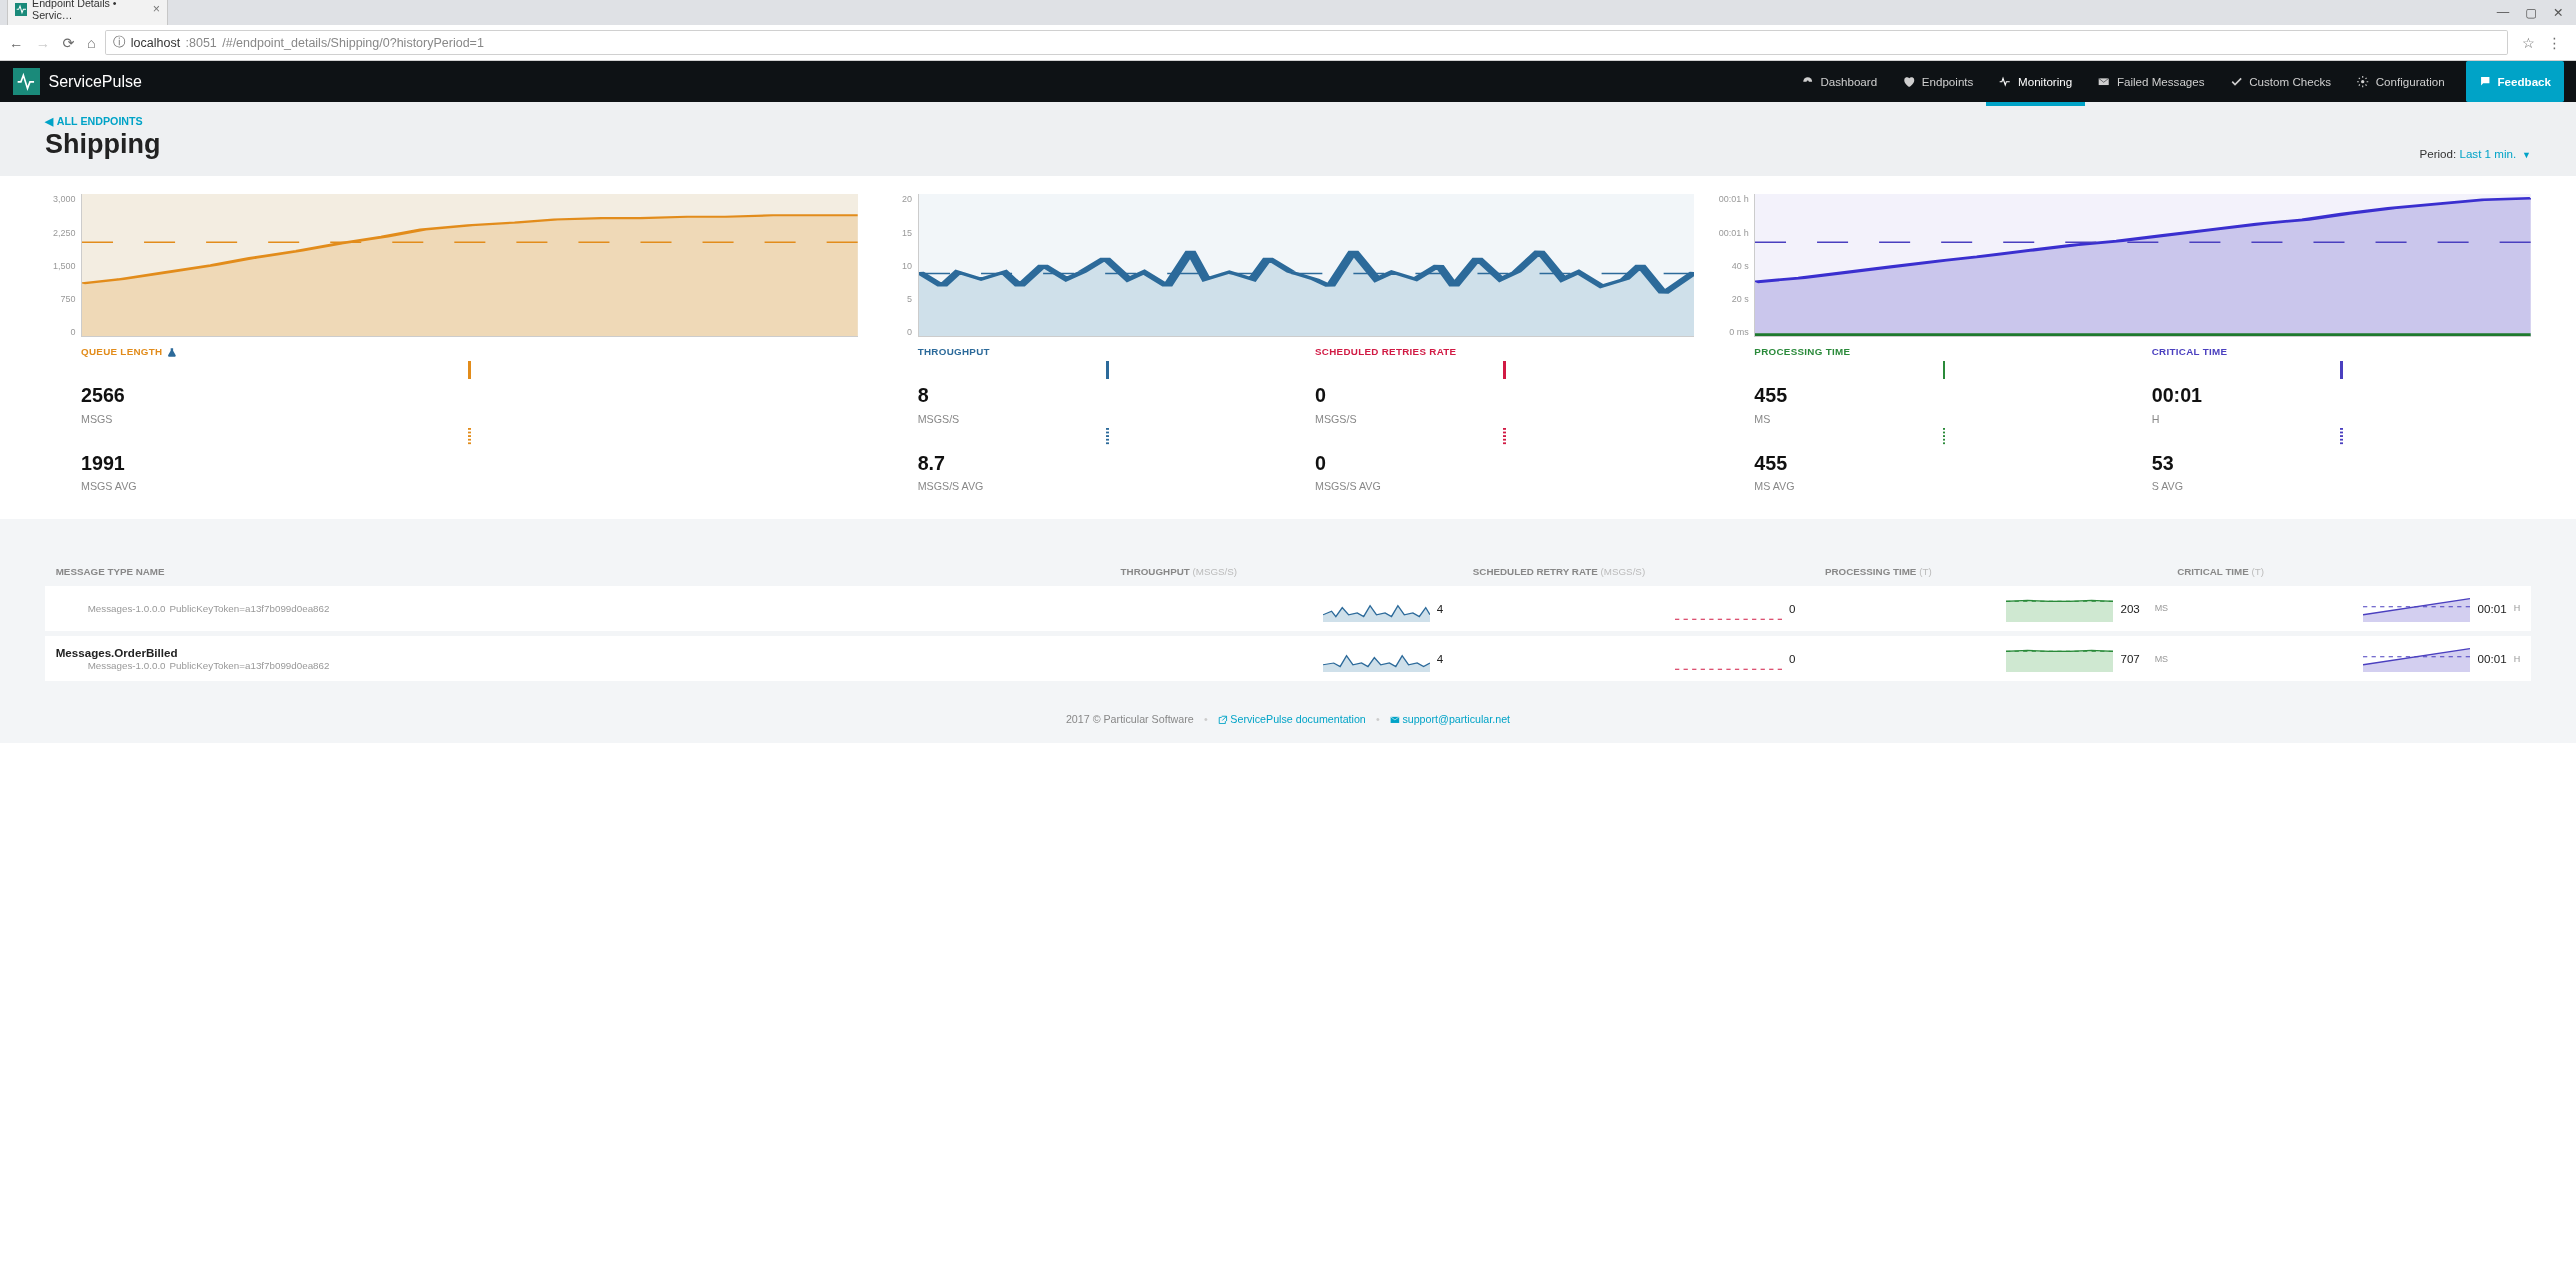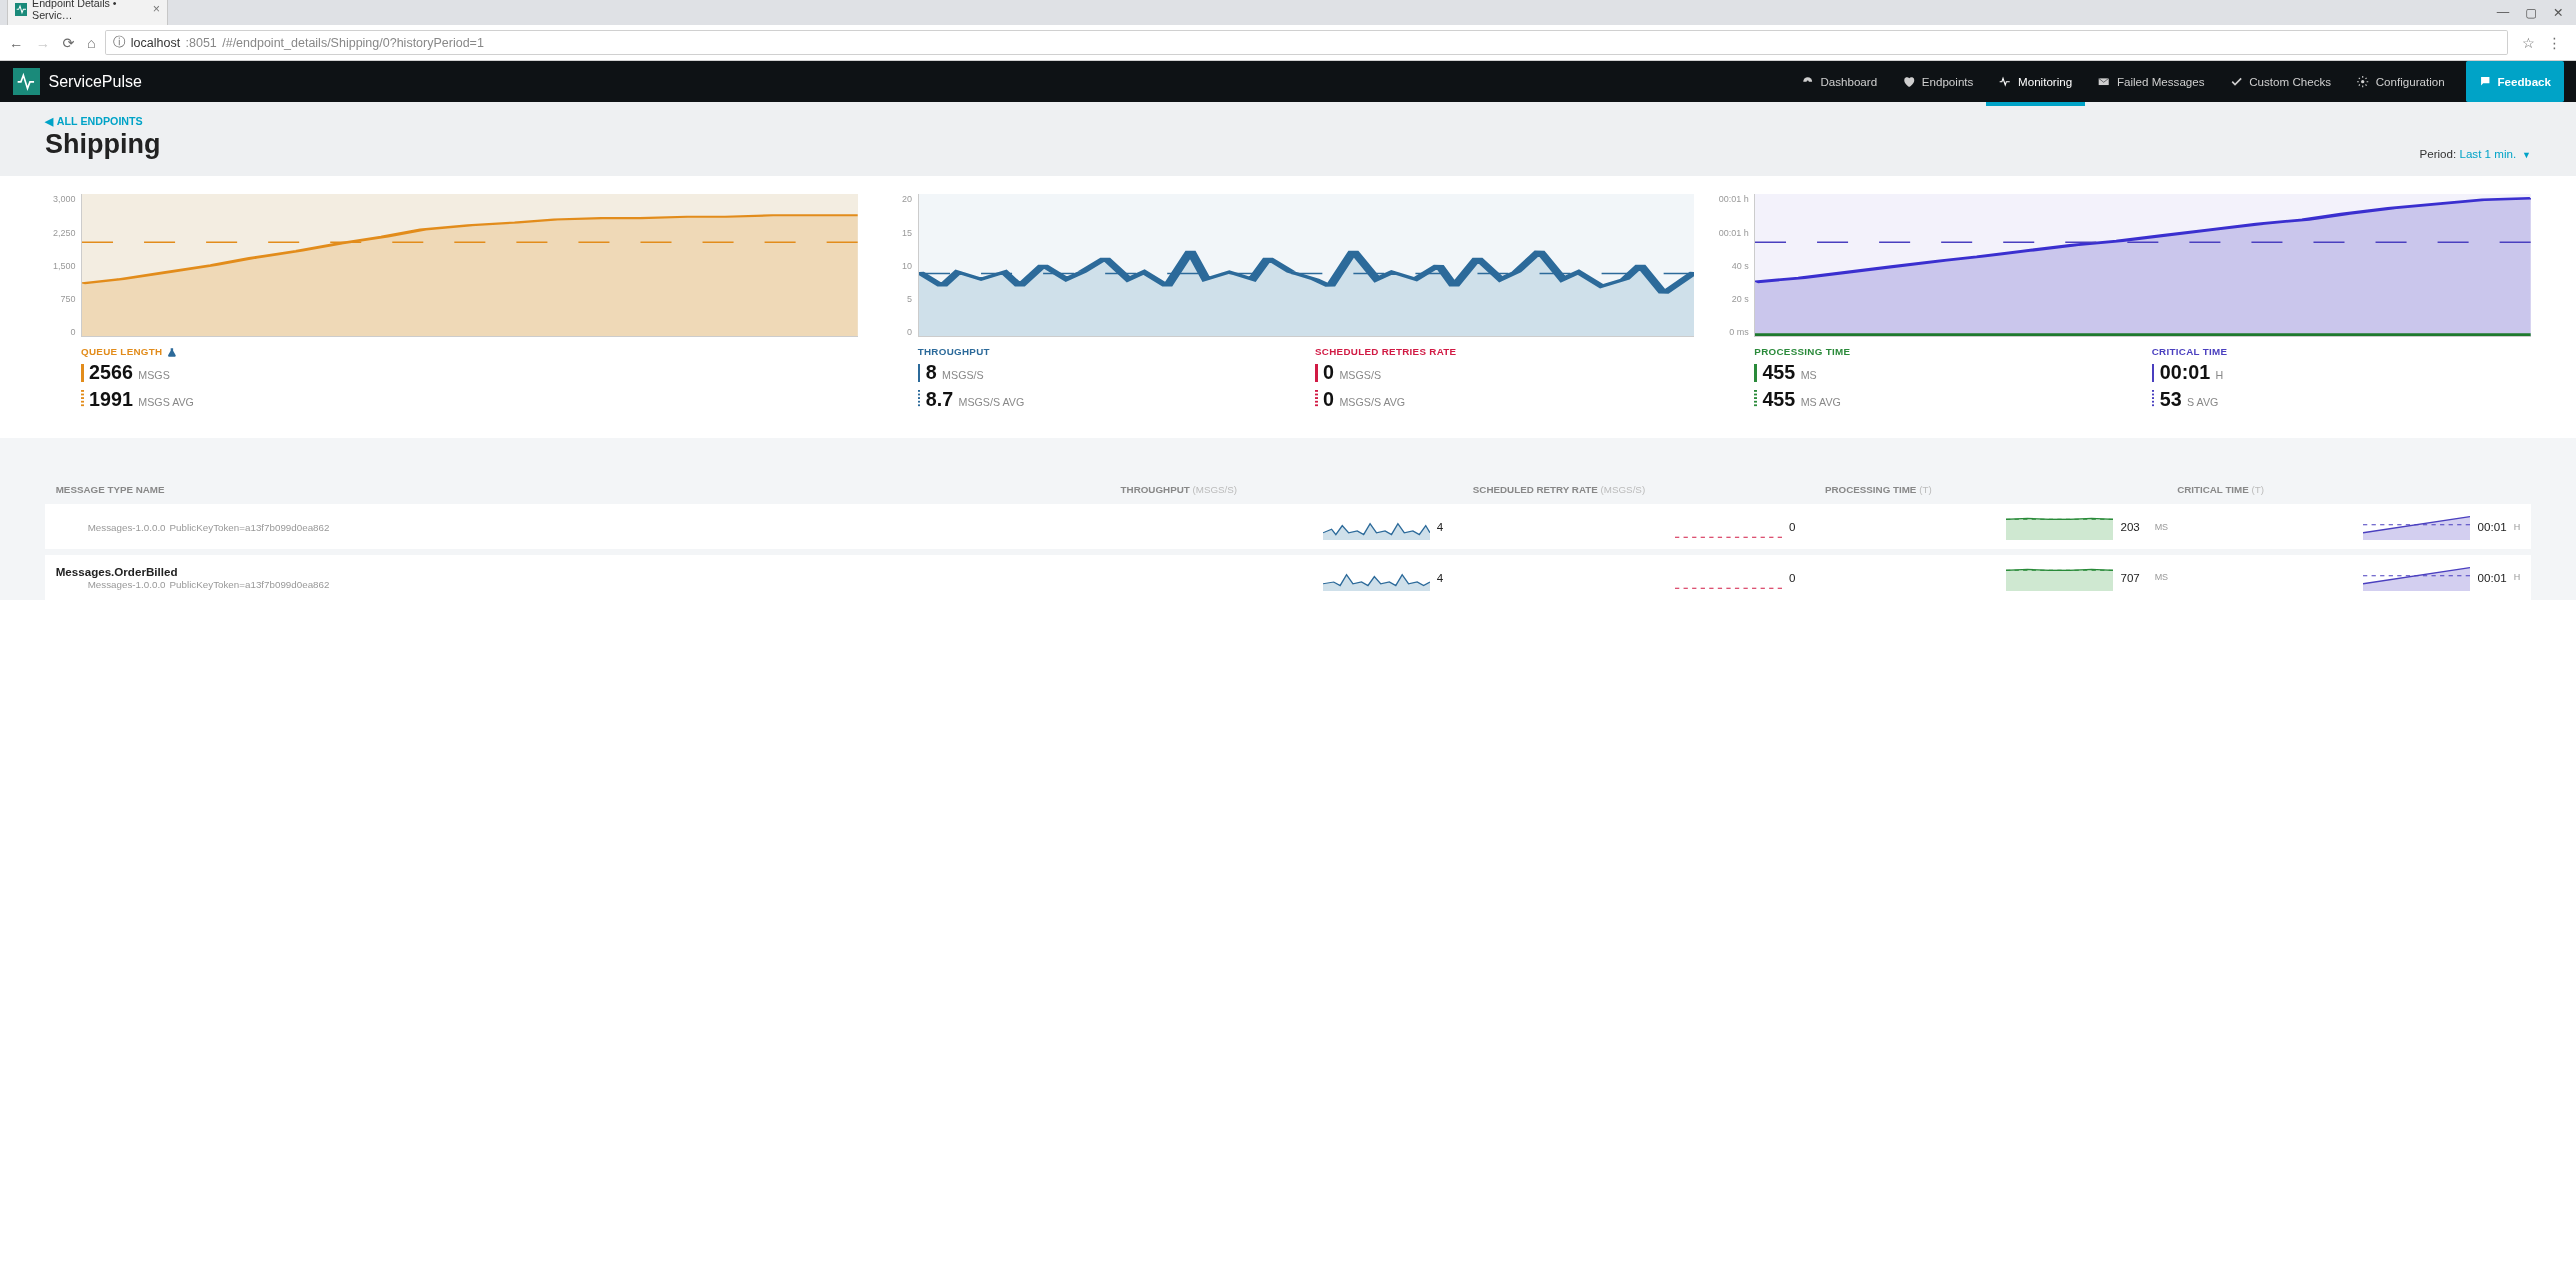--- a/index.html
+++ b/index.html
@@ -53,21 +53,21 @@
 .dashline { stroke-dasharray: 4 4; fill: none; }
 
 .metric-row { display: flex; gap: 18px; margin-top: 9px; padding-left: 36px; }
 .metric { flex: 1; }
 .metric-label { font-size: 9.8px; font-weight: 700; letter-spacing: 0.3px; display: flex; align-items: center; gap: 4.5px; }
 .metric-label.orange { color: #e28c1b; }
 .metric-label.blue { color: #2c6a9a; }
 .metric-label.red { color: #d11a44; }
 .metric-label.green { color: #2a8a3a; }
 .metric-label.purple { color: #4a3fbf; }
-.metric-value { display: flex; align-items: baseline; gap: 5.4px; margin-top: 3.6px; }
+.metric-value { display: flex; align-items: baseline; gap: 5.4px; margin-top: 3.6px; flex-direction: column; }
 .metric-value .bar { width: 2.7px; height: 18px; align-self: center; }
 .metric-value .bar.dotted { background-image: linear-gradient(to bottom, currentColor 50%, transparent 50%); background-size: 2.7px 3.6px; }
 .metric-value .num { font-size: 19.7px; font-weight: 700; color: #111; }
 .metric-value .unit { font-size: 10.7px; color: #888; font-weight: 500; }
 
 
 .lower { background: #f3f5f7; padding: 21.5px 45px 0; margin-top: 18px; }
 .tabs { display: flex; gap: 21.5px; border-bottom: 0.9px solid #d6d9dc; }
 .tab-btn { padding: 7.2px 0 9px; font-size: 11.6px; font-weight: 700; color: #00a3c7; cursor: pointer; border-bottom: 2.7px solid transparent; letter-spacing: 0.3px; }
 .tab-btn.active { color: #111; border-bottom-color: #111; }
@@ -431,14 +431,26 @@
               <path d="M0,22 L100,4" stroke="#4a3fbf" stroke-width="1.5" fill="none"></path>
               <line class="dashline" x1="0" y1="13" x2="100" y2="13" stroke="#4a3fbf"></line>
             </svg></div>
         <span class="spark-val">00:01</span>
           <span class="spark-unit">H</span>
       </div>
     </div>
 
   </div>
 
+  <div class="footer">
+    <span>2017 © Particular Software</span>
+    <span class="sep">•</span>
+    <a><svg viewBox="0 0 16 16">
+          <path d="M6 2h8v8M14 2L7 9M12 10v4H2V4h4" stroke="#00a3c7" stroke-width="1.5" fill="none"></path>
+        </svg><span>ServicePulse documentation</span></a>
+    <span class="sep">•</span>
+    <a><svg viewBox="0 0 16 16">
+          <rect x="1" y="3" width="14" height="10" fill="#00a3c7"></rect>
+          <path d="M1 3l7 5 7-5" stroke="#fff" fill="none"></path>
+        </svg><span>support@particular.net</span></a>
+  </div>
 </div>
 
 
 </body></html>

